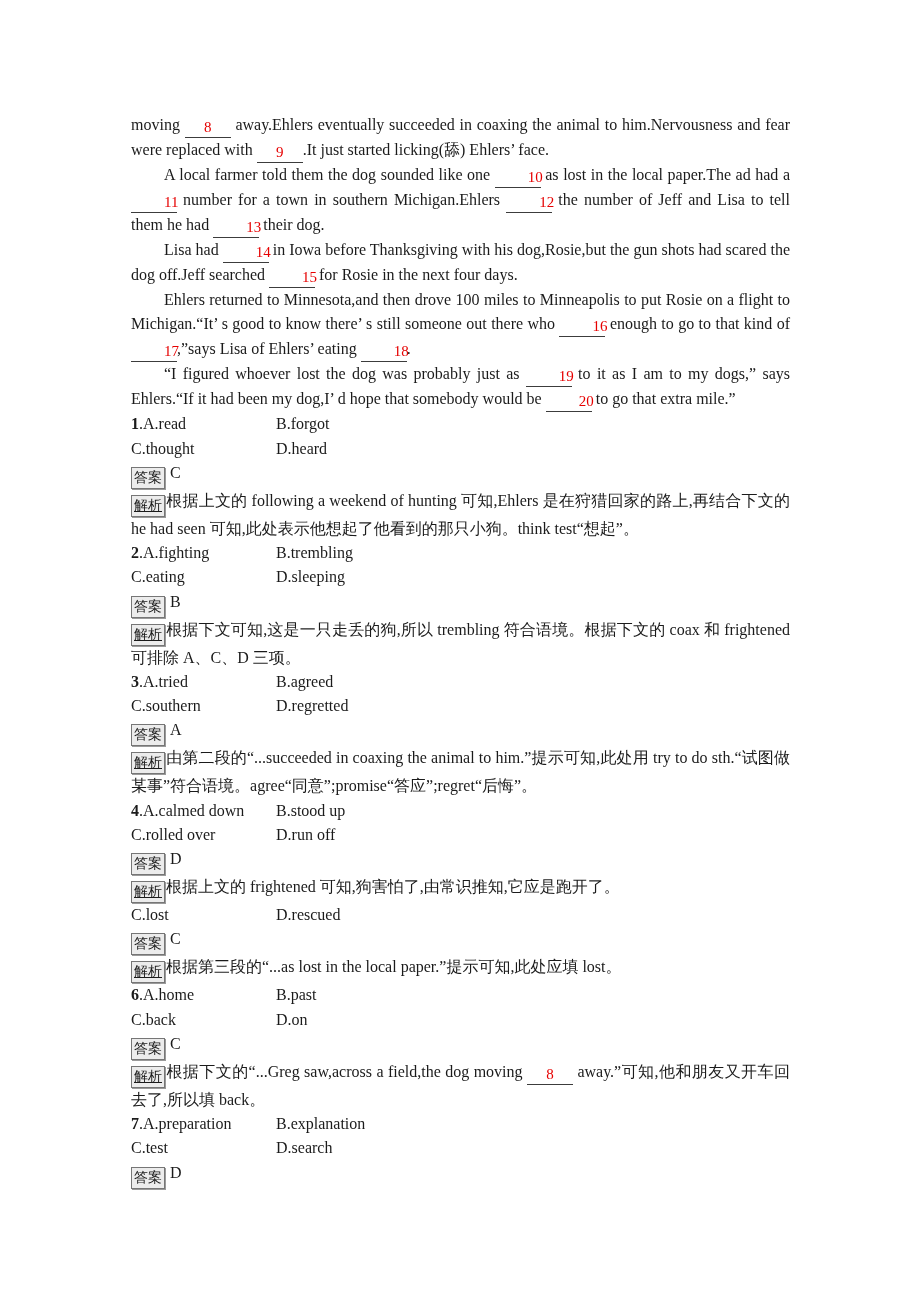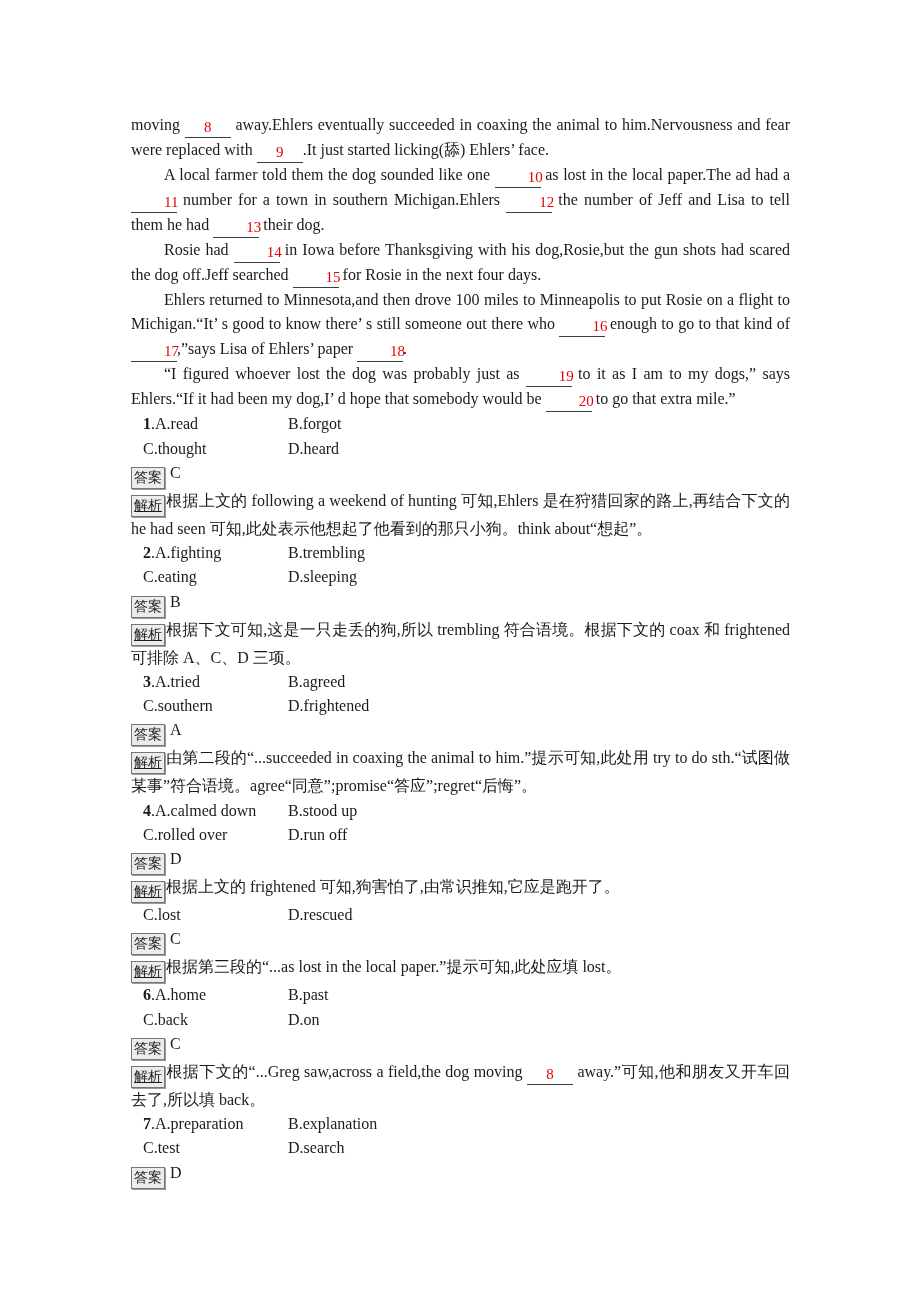--- a/index.html
+++ b/index.html
@@ -29,21 +29,21 @@
     text-align:center;
     color:var(--blank-red,#e60000);
     border-bottom:1px solid var(--blank-line,#3c3c3c);
     line-height:16px;
     height:18px;
     vertical-align:-2px;
     font-size:15px;
   }
   
   .opt-row{display:flex;}
-  .opt-a{display:inline-block;width:145px;flex:0 0 145px;margin-left:12px;}
+  .opt-a{display:inline-block;width:145px;flex:0 0 145px;}
   .opt-b{flex:1;}
   .q-num{font-weight:bold;}
   
   .tag{
     display:inline-block;
     border:1px solid var(--tag-border,#767676);
     background:var(--tag-bg,#ececec);
     box-shadow:1px 1px 0 #9a9a9a;
     padding:0 2px;
     line-height:19px;
@@ -57,57 +57,57 @@
   .analysis .tag{margin-right:1px;text-decoration:underline;}
 </style>
 </head>
 <body>
 
 <div class="page" style="--blank-red: #e60000; --blank-line: #3c3c3c; --tag-bg: #ececec; --tag-border: #767676;">
   <div class="content">
     <div id="passage">
         <p class=""><span>moving </span><span class="blank">8</span><span> away.Ehlers eventually succeeded in coaxing the animal to him.Nervousness and fear were replaced with </span><span class="blank">9</span><span>.It just started licking(舔) Ehlers’ face.</span></p>
         <p class="indent"><span>A local farmer told them the dog sounded like one </span><span class="blank">10</span><span> as lost in the local paper.The ad had a </span><span class="blank">11</span><span> number for a town in southern Michigan.Ehlers </span><span class="blank">12</span><span> the number of Jeff and Lisa to tell them he had </span><span class="blank">13</span><span> their dog.</span></p>
-        <p class="indent"><span>Rosie had </span><span class="blank">14</span><span> in Iowa before Thanksgiving with his dog,Rosie,but the gun shots had scared the dog off.Jeff searched </span><span class="blank">15</span><span> for Rosie in the next four days.</span></p>
-        <p class="indent"><span>Ehlers returned to Minnesota,and then drove 100 miles to Minneapolis to put Rosie on a flight to Michigan.“It’ s good to know there’ s still someone out there who </span><span class="blank">16</span><span> enough to go to that kind of </span><span class="blank">17</span><span>,”says Lisa of Ehlers’ paper </span><span class="blank">18</span><span>.</span></p>
+        <p class="indent"><span>Lisa had </span><span class="blank">14</span><span> in Iowa before Thanksgiving with his dog,Rosie,but the gun shots had scared the dog off.Jeff searched </span><span class="blank">15</span><span> for Rosie in the next four days.</span></p>
+        <p class="indent"><span>Ehlers returned to Minnesota,and then drove 100 miles to Minneapolis to put Rosie on a flight to Michigan.“It’ s good to know there’ s still someone out there who </span><span class="blank">16</span><span> enough to go to that kind of </span><span class="blank">17</span><span>,”says Lisa of Ehlers’ eating </span><span class="blank">18</span><span>.</span></p>
         <p class="indent"><span>“I figured whoever lost the dog was probably just as </span><span class="blank">19</span><span> to it as I am to my dogs,” says Ehlers.“If it had been my dog,I’ d hope that somebody would be </span><span class="blank">20</span><span> to go that extra mile.”</span></p>
       </div>
     <div id="questions">
         <div>
           <div class="opt-row">
             <span class="opt-a"><span class="q-num">1</span>.A.read</span>
             <span class="opt-b">B.forgot</span>
           </div>
           <div class="opt-row">
             <span class="opt-a">C.thought</span>
             <span class="opt-b">D.heard</span>
           </div>
           <p><span class="tag">答案</span><span class="ans-letter">C</span></p>
-          <p class="analysis"><span class="tag">解析</span><span>根据上文的 following a weekend of hunting 可知,Ehlers 是在狩猎回家的路上,再结合下文的 he had seen 可知,此处表示他想起了他看到的那只小狗。think about“想起”。</span></p>
+          <p class="analysis"><span class="tag">解析</span><span>根据上文的 following a weekend of hunting 可知,Ehlers 是在狩猎回家的路上,再结合下文的 he had seen 可知,此处表示他想起了他看到的那只小狗。think test“想起”。</span></p>
         </div>
         <div>
           <div class="opt-row">
             <span class="opt-a"><span class="q-num">2</span>.A.fighting</span>
             <span class="opt-b">B.trembling</span>
           </div>
           <div class="opt-row">
             <span class="opt-a">C.eating</span>
             <span class="opt-b">D.sleeping</span>
           </div>
           <p><span class="tag">答案</span><span class="ans-letter">B</span></p>
           <p class="analysis"><span class="tag">解析</span><span>根据下文可知,这是一只走丢的狗,所以 trembling 符合语境。根据下文的 coax 和 frightened 可排除 A、C、D 三项。</span></p>
         </div>
         <div>
           <div class="opt-row">
             <span class="opt-a"><span class="q-num">3</span>.A.tried</span>
             <span class="opt-b">B.agreed</span>
           </div>
           <div class="opt-row">
             <span class="opt-a">C.southern</span>
-            <span class="opt-b">D.frightened</span>
+            <span class="opt-b">D.regretted</span>
           </div>
           <p><span class="tag">答案</span><span class="ans-letter">A</span></p>
           <p class="analysis"><span class="tag">解析</span><span>由第二段的“...succeeded in coaxing the animal to him.”提示可知,此处用 try to do sth.“试图做某事”符合语境。agree“同意”;promise“答应”;regret“后悔”。</span></p>
         </div>
         <div>
           <div class="opt-row">
             <span class="opt-a"><span class="q-num">4</span>.A.calmed down</span>
             <span class="opt-b">B.stood up</span>
           </div>
           <div class="opt-row">

